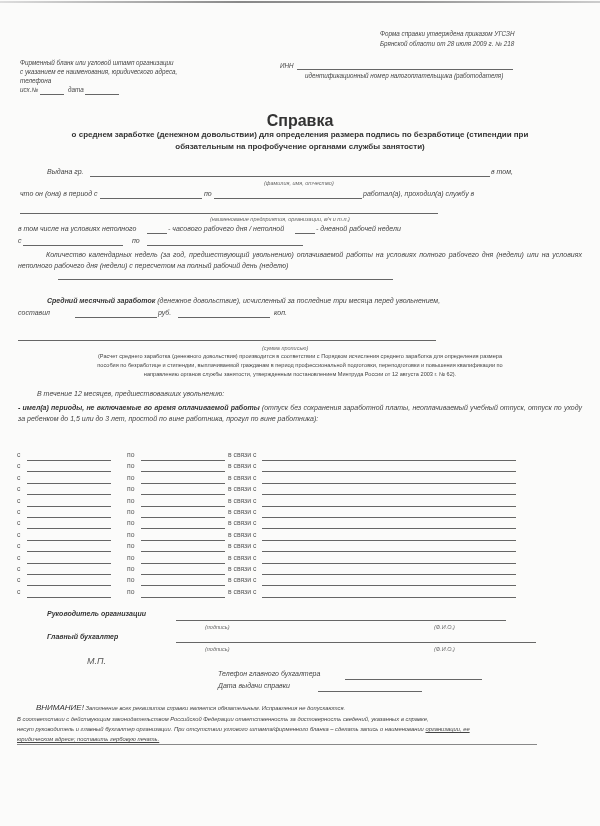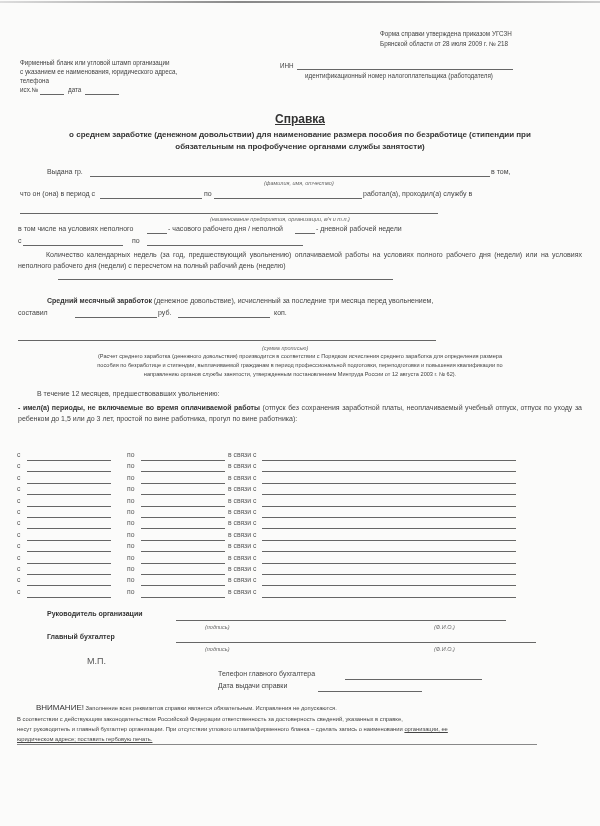--- a/index.html
+++ b/index.html
@@ -1,19 +1,19 @@
 <!DOCTYPE html>
 <html><head>
 <meta charset="utf-8">
 <style>
   html, body { margin:0; padding:0; }
   body { width:600px; height:826px; background:#fbfbfa; position:relative; overflow:hidden;
          font-family:"Liberation Sans", "DejaVu Sans", sans-serif; color:#444; }
   .topline { position:absolute; left:0; top:1px; width:600px; height:2px; background:linear-gradient(90deg,#ddd,#888 40%,#999 70%,#ccc); }
-  .abs { position:absolute; white-space:nowrap; }
+  .abs { position:absolute; white-space:nowrap;font-style:italic; }
   .t6 { font-size:6.3px; }
   .t7 { font-size:7px; }
   .i5 { font-size:5.5px; font-style:italic; color:#666; }
   .line { position:absolute; height:0; border-bottom:1px solid #666; }
   .title { position:absolute; left:0; width:600px; text-align:center; font-weight:bold; color:#333; }
   .row { position:absolute; left:17px; width:520px; height:11px; font-size:6.8px; color:#555; }
   .row span { position:absolute; top:0; }
   .row .ln { position:absolute; top:9px; border-bottom:1px solid #666; height:0; }
   b { color:#333; }
   .u { text-decoration:underline; }
@@ -31,22 +31,22 @@
 <div class="abs t6" style="left:20px;top:77px;">телефона</div>
 <div class="abs t6" style="left:20px;top:86px;">исх.№</div>
 <div class="line" style="left:40px;top:94px;width:24px;"></div>
 <div class="abs t6" style="left:68px;top:86px;">дата</div>
 <div class="line" style="left:85px;top:94px;width:34px;"></div>
 
 <div class="abs t6" style="left:280px;top:62px;">ИНН</div>
 <div class="line" style="left:297px;top:69px;width:216px;"></div>
 <div class="abs t6" style="left:305px;top:72px;">идентификационный номер налогоплательщика (работодателя)</div>
 
-<div class="title" style="top:112px;font-size:12px;text-decoration:underline;">Справка</div>
-<div class="title" style="top:130px;font-size:8px;">о среднем заработке (денежном довольствии) для наименование размера пособия по безработице (стипендии при</div>
+<div class="title" style="top:112px;font-size:16px;">Справка</div>
+<div class="title" style="top:130px;font-size:8px;">о среднем заработке (денежном довольствии) для определения размера подпись по безработице (стипендии при</div>
 <div class="title" style="top:142px;font-size:8px;">обязательным на профобучение органами службы занятости)</div>
 
 <div class="abs t7" style="left:47px;top:168px;">Выдана  гр.</div>
 <div class="line" style="left:90px;top:176px;width:400px;"></div>
 <div class="abs t7" style="left:491px;top:168px;">в том,</div>
 <div class="abs i5" style="left:264px;top:180px;">(фамилия, имя, отчество)</div>
 
 <div class="abs t7" style="left:20px;top:190px;">что он (она) в период с</div>
 <div class="line" style="left:100px;top:198px;width:102px;"></div>
 <div class="abs t7" style="left:204px;top:190px;">по</div>

